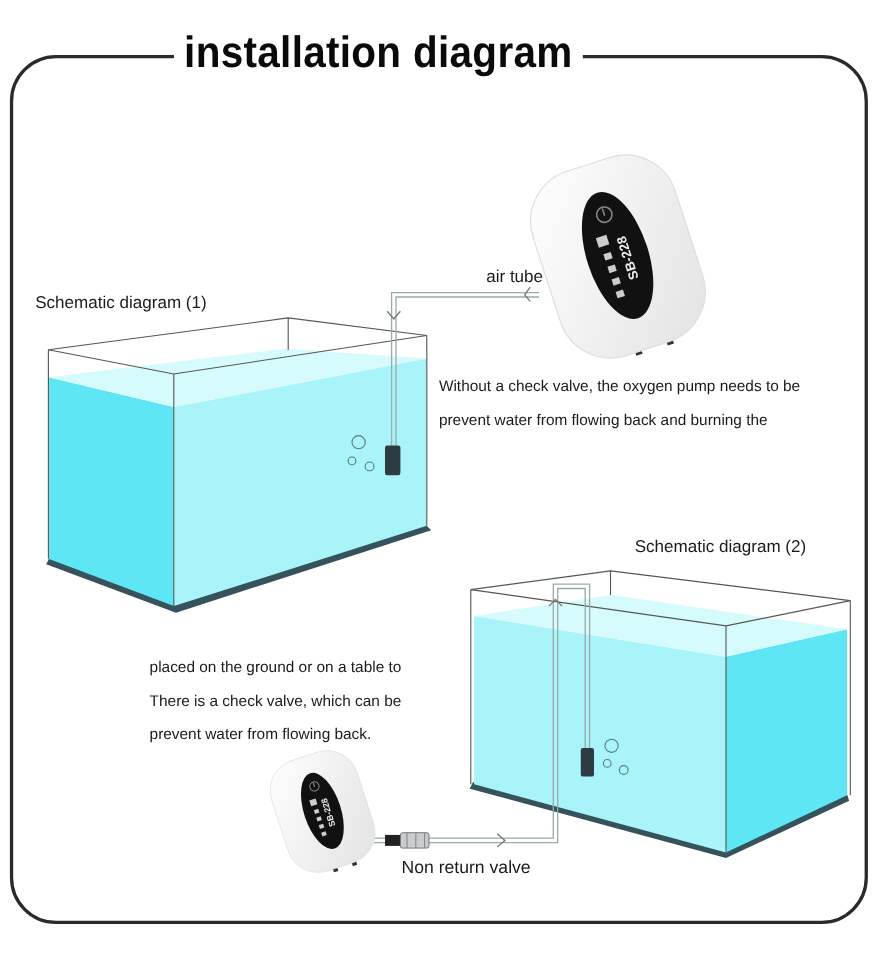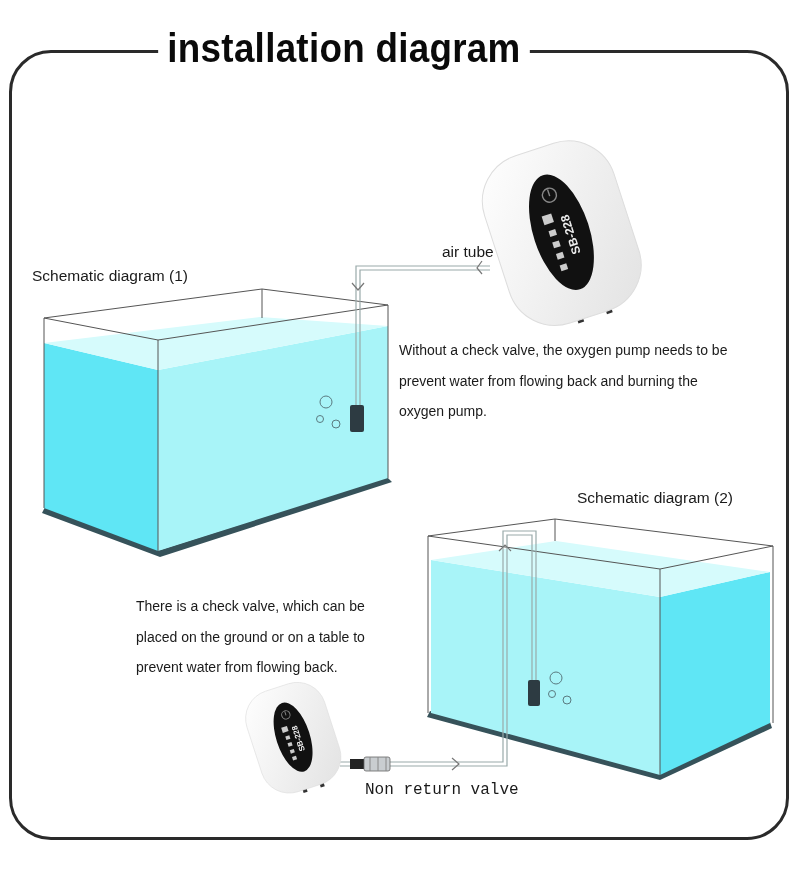--- a/index.html
+++ b/index.html
@@ -128,25 +128,24 @@
     <rect x="-12" y="2" width="7" height="6" fill="#ccc"></rect>
     <rect x="-12" y="14" width="7" height="6" fill="#ccc"></rect>
     <rect x="-12" y="26" width="7" height="6" fill="#ccc"></rect>
     <text x="12" y="0" fill="#eee" font-size="13" font-weight="bold" font-family="Liberation Sans, sans-serif" transform="rotate(-90 12 0)" text-anchor="middle">SB-228</text>
   </g>
 </svg>
 
 <div class="label" style="left:401px; top:243px;margin-left:41px;">air tube</div>
 <div class="label" style="left:32px; top:267px;">Schematic diagram (1)</div>
 <div class="label" style="left:577px; top:489px;">Schematic diagram (2)</div>
-<div class="label" style="left:365px; top:781px; font-size:16px;font-family:Liberation Mono, monospace;">Non return valve</div>
+<div class="label" style="left:365px; top:781px; font-size:16px;">Non return valve</div>
 
 <div class="para" style="left:399px; top:335px;">
   <div>Without a check valve, the oxygen pump needs to be</div>
   <div>prevent water from flowing back and burning the</div>
-  <div>oxygen pump.</div>
 </div>
 
 <div class="para" style="left:136px; top:591px;">
+  <div>placed on the ground or on a table to</div>
   <div>There is a check valve, which can be</div>
-  <div>placed on the ground or on a table to</div>
   <div>prevent water from flowing back.</div>
 </div>
 
 </body></html>

